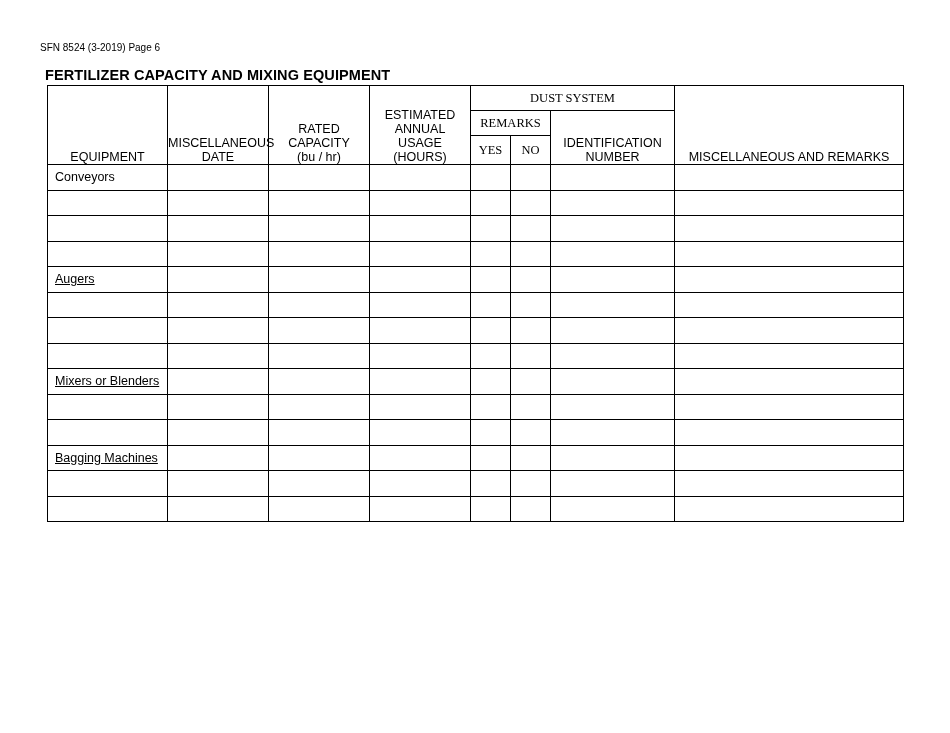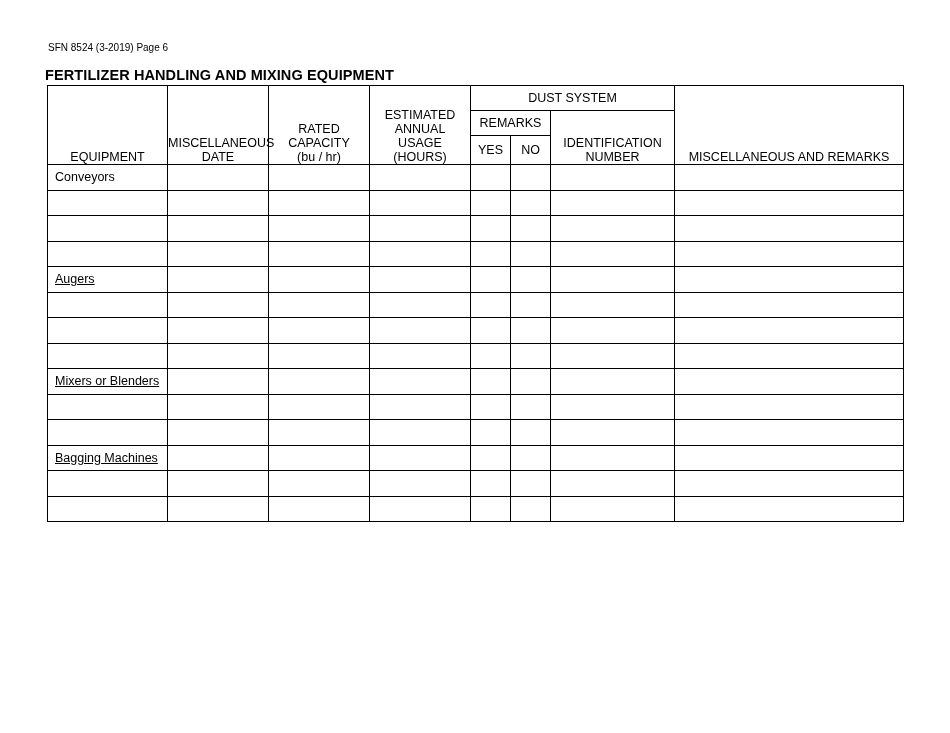--- a/index.html
+++ b/index.html
@@ -1,35 +1,35 @@
 <!DOCTYPE html>
 <html><head>
 <meta charset="utf-8">
 <style>
   html, body { margin:0; padding:0; background:#fff; }
   body { width:950px; height:733px; position:relative; font-family:"Liberation Sans", sans-serif; color:#000; overflow:hidden; }
-  .page-ref { position:absolute; left:48px; top:42px; font-size:10px; }
+  .page-ref { position:absolute; left:40px; top:42px; font-size:10px; }
   .title { position:absolute; left:45px; top:67px; font-size:14.5px; font-weight:bold; letter-spacing:0.1px; }
   table.form { position:absolute; left:47px; top:85px; border-collapse:collapse; table-layout:fixed; width:856px; }
   table.form td, table.form th { border:1px solid #000; padding:0; font-weight:normal; font-size:12.5px; line-height:14px; }
   th { text-align:center; vertical-align:bottom; }
   th.bottom-pad { padding-bottom:2px; }
-  th.mid { vertical-align:middle; }
+  th.mid { vertical-align:middle;font-family:Liberation Serif, serif; }
   tr.hdr-row1 { height:25px; }
   tr.hdr-row2 { height:25px; }
   tr.hdr-row3 { height:29px; }
   tbody tr { height:25.5px; }
   tbody td.equip { vertical-align:top; text-align:left; padding-left:7px; padding-top:5px; font-size:12.5px; }
   tbody tr.section-start td { border-top-color:#777;text-decoration:underline; }
 </style>
 </head>
 <body>
 
 <div class="page-ref">SFN 8524 (3-2019) Page 6</div>
-<div class="title">FERTILIZER HANDLING AND MIXING EQUIPMENT</div>
+<div class="title">FERTILIZER CAPACITY AND MIXING EQUIPMENT</div>
 
 <table class="form">
   <colgroup>
     <col style="width:120px">
       <col style="width:101px">
       <col style="width:101px">
       <col style="width:101px">
     <col style="width:40px">
       <col style="width:40px">
       <col style="width:124px">

